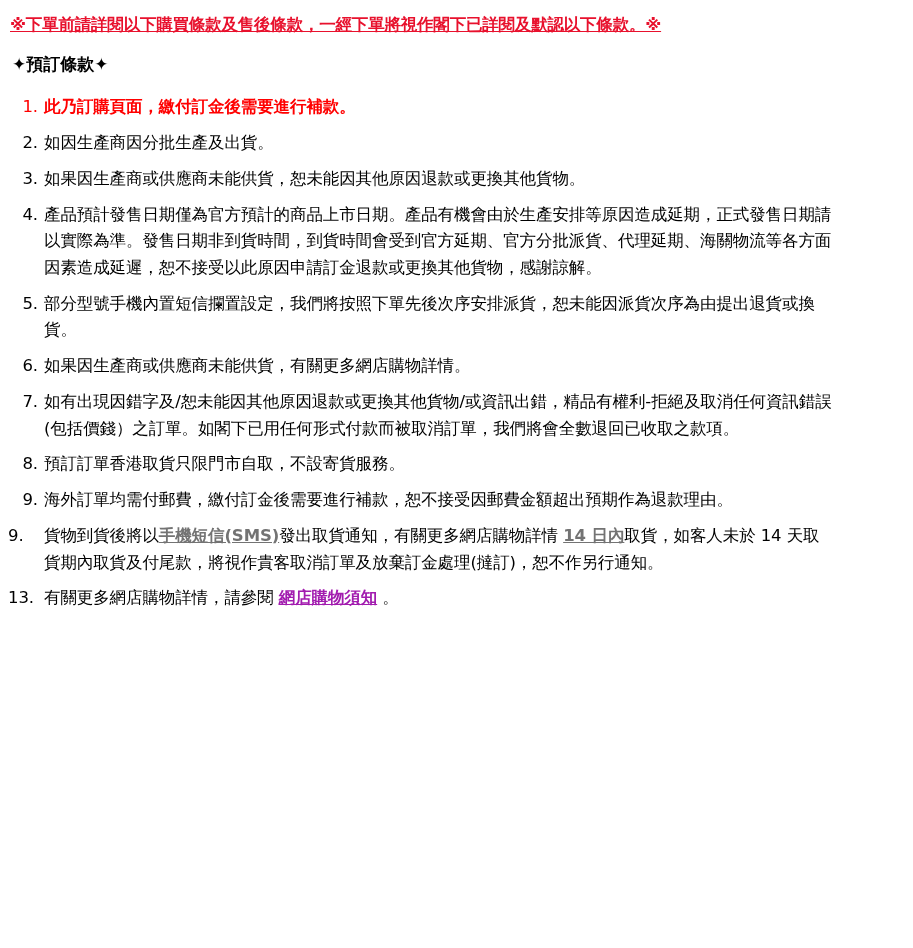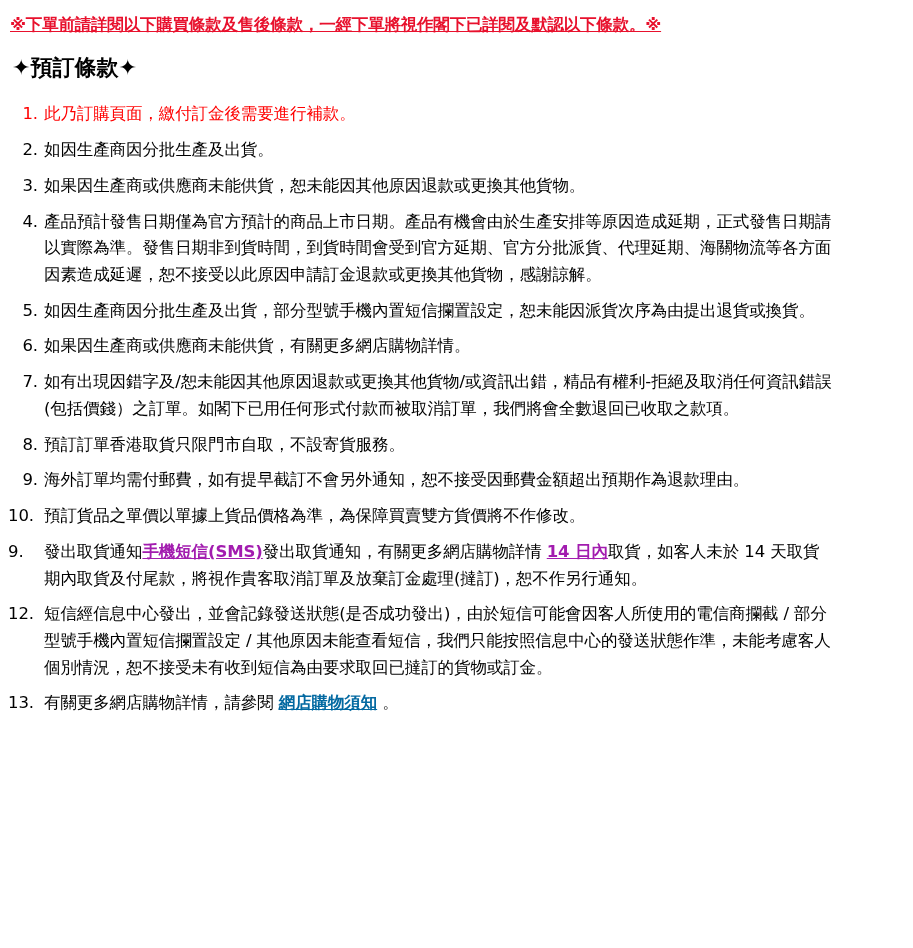--- a/index.html
+++ b/index.html
@@ -22,21 +22,21 @@
   .notice {
     color: #e8112d;
     font-weight: bold;
     font-size: 16.5px;
     line-height: 1.3;
     text-decoration: underline;
     margin: 2px 0 18px 2px;
     letter-spacing: -0.2px;
   }
   .section-title {
-    font-size: 22px;
+    font-size: 17px;
     font-weight: bold;
     margin: 0 0 18px 4px;
     letter-spacing: 0px;
   }
   ol.terms {
     list-style: none;
     margin: 0;
     padding: 0;
   }
   ol.terms > li {
@@ -56,29 +56,29 @@
     font-size: 16.5px;
   }
   ol.terms > li.wide .num {
     width: 30px;
     text-align: left;
   }
   li.red, li.red .num {
     color: #ff0000;
   }
   li.red .body {
-    font-weight: normal;
+    font-weight: bold;
   }
   .u-red {
-    color: #a21caf;
+    color: #737373;
     text-decoration: underline;
     font-weight: bold;
   }
   .link {
-    color: #0369a1;
+    color: #a21caf;
     text-decoration: underline;
     font-weight: bold;
     cursor: pointer;
   }
   .body {
     display: block;
   }
 </style>
 </head>
 <body>
@@ -101,49 +101,41 @@
       <li>
         <span class="num">3.</span>
         <span class="body">如果因生產商或供應商未能供貨，恕未能因其他原因退款或更換其他貨物。</span>
       </li>
       <li>
         <span class="num">4.</span>
         <span class="body">產品預計發售日期僅為官方預計的商品上市日期。產品有機會由於生產安排等原因造成延期，正式發售日期請以實際為準。發售日期非到貨時間，到貨時間會受到官方延期、官方分批派貨、代理延期、海關物流等各方面因素造成延遲，恕不接受以此原因申請訂金退款或更換其他貨物，感謝諒解。</span>
       </li>
       <li>
         <span class="num">5.</span>
-        <span class="body">如因生產商因分批生產及出貨，部分型號手機內置短信攔置設定，恕未能因派貨次序為由提出退貨或換貨。</span>
+        <span class="body">部分型號手機內置短信攔置設定，我們將按照下單先後次序安排派貨，恕未能因派貨次序為由提出退貨或換貨。</span>
       </li>
       <li>
         <span class="num">6.</span>
         <span class="body">如果因生產商或供應商未能供貨，有關更多網店購物詳情。</span>
       </li>
       <li>
         <span class="num">7.</span>
         <span class="body">如有出現因錯字及/恕未能因其他原因退款或更換其他貨物/或資訊出錯，精品有權利-拒絕及取消任何資訊錯誤(包括價錢）之訂單。如閣下已用任何形式付款而被取消訂單，我們將會全數退回已收取之款項。</span>
       </li>
       <li>
         <span class="num">8.</span>
         <span class="body">預訂訂單香港取貨只限門市自取，不設寄貨服務。</span>
       </li>
       <li>
         <span class="num">9.</span>
-        <span class="body">海外訂單均需付郵費，如有提早截訂不會另外通知，恕不接受因郵費金額超出預期作為退款理由。</span>
-      </li>
-      <li class="wide">
-        <span class="num">10.</span>
-        <span class="body">預訂貨品之單價以單據上貨品價格為準，為保障買賣雙方貨價將不作修改。</span>
+        <span class="body">海外訂單均需付郵費，繳付訂金後需要進行補款，恕不接受因郵費金額超出預期作為退款理由。</span>
       </li>
       <li class="wide">
         <span class="num">9.</span>
-        <span class="body"><span>發出取貨通知</span><span class="u-red">手機短信(SMS)</span><span>發出取貨通知，有關更多網店購物詳情 </span><span class="u-red">14 日內</span><span>取貨，如客人未於 14 天取貨期內取貨及付尾款，將視作貴客取消訂單及放棄訂金處理(撻訂)，恕不作另行通知。</span></span>
-      </li>
-      <li class="wide">
-        <span class="num">12.</span>
-        <span class="body">短信經信息中心發出，並會記錄發送狀態(是否成功發出)，由於短信可能會因客人所使用的電信商攔截 / 部分型號手機內置短信攔置設定 / 其他原因未能查看短信，我們只能按照信息中心的發送狀態作準，未能考慮客人個別情況，恕不接受未有收到短信為由要求取回已撻訂的貨物或訂金。</span>
+        <span class="body"><span>貨物到貨後將以</span><span class="u-red">手機短信(SMS)</span><span>發出取貨通知，有關更多網店購物詳情 </span><span class="u-red">14 日內</span><span>取貨，如客人未於 14 天取貨期內取貨及付尾款，將視作貴客取消訂單及放棄訂金處理(撻訂)，恕不作另行通知。</span></span>
       </li>
       <li class="wide">
         <span class="num">13.</span>
         <span class="body"><span>有關更多網店購物詳情，請參閱 </span><span class="link">網店購物須知</span><span> 。</span></span>
       </li>
     </ol>
 
 </div>
 
 </body></html>

